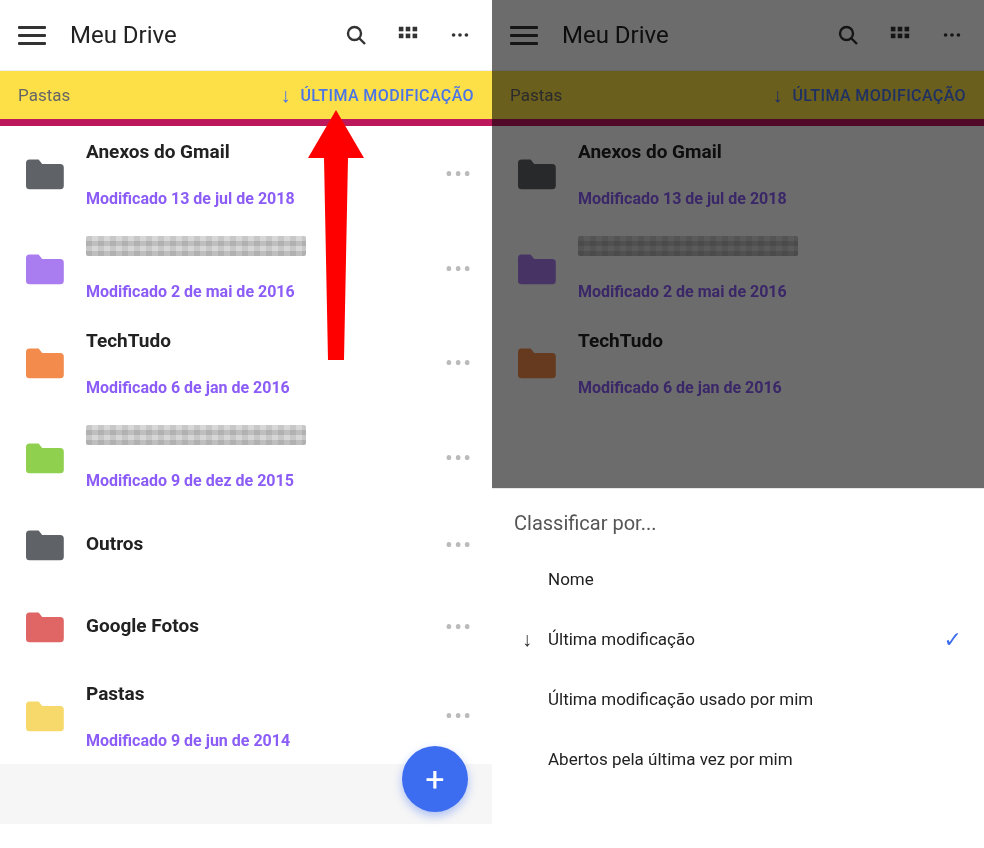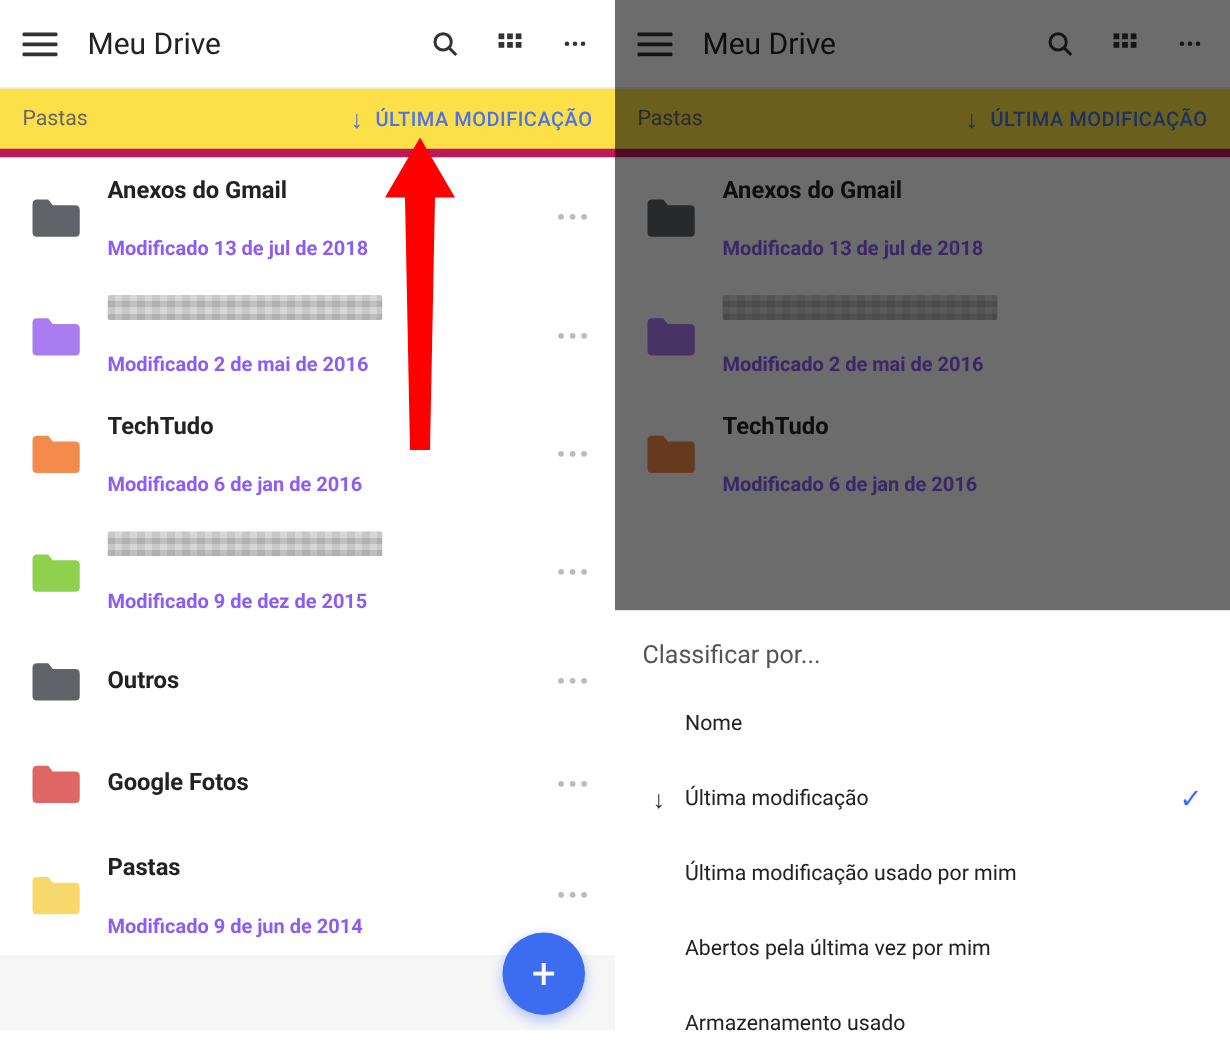--- a/index.html
+++ b/index.html
@@ -375,19 +375,15 @@
           <div class="check">✓</div>
         </div>
         <div class="sheet-item">
           <div class="sort-dir" style="visibility: hidden;"></div>
           <div class="sheet-text">Última modificação usado por mim</div>
         </div>
         <div class="sheet-item">
           <div class="sort-dir" style="visibility: hidden;"></div>
           <div class="sheet-text">Abertos pela última vez por mim</div>
         </div>
-        <div class="sheet-item">
-          <div class="sort-dir" style="visibility: hidden;"></div>
-          <div class="sheet-text">Armazenamento usado</div>
-        </div>
       </div>
   </div>
 </div>
 
 </body></html>

